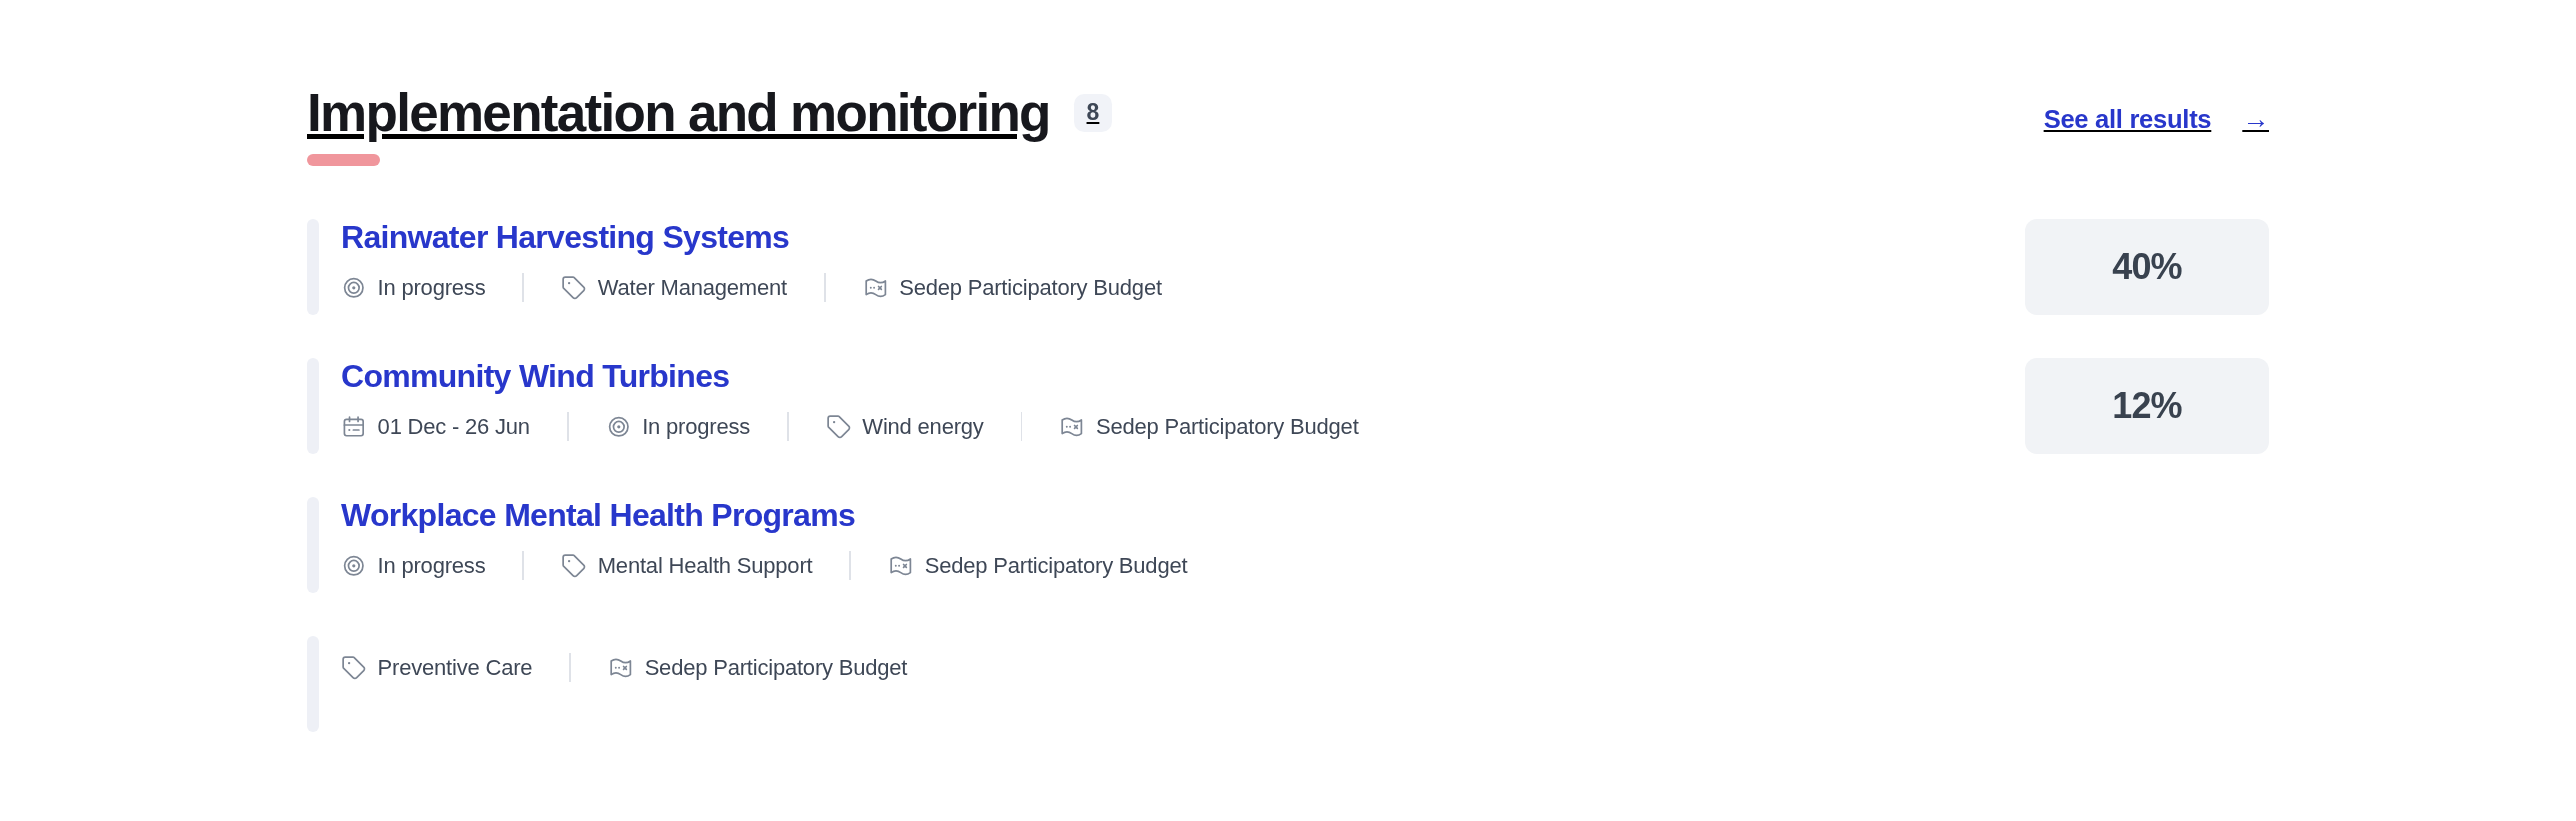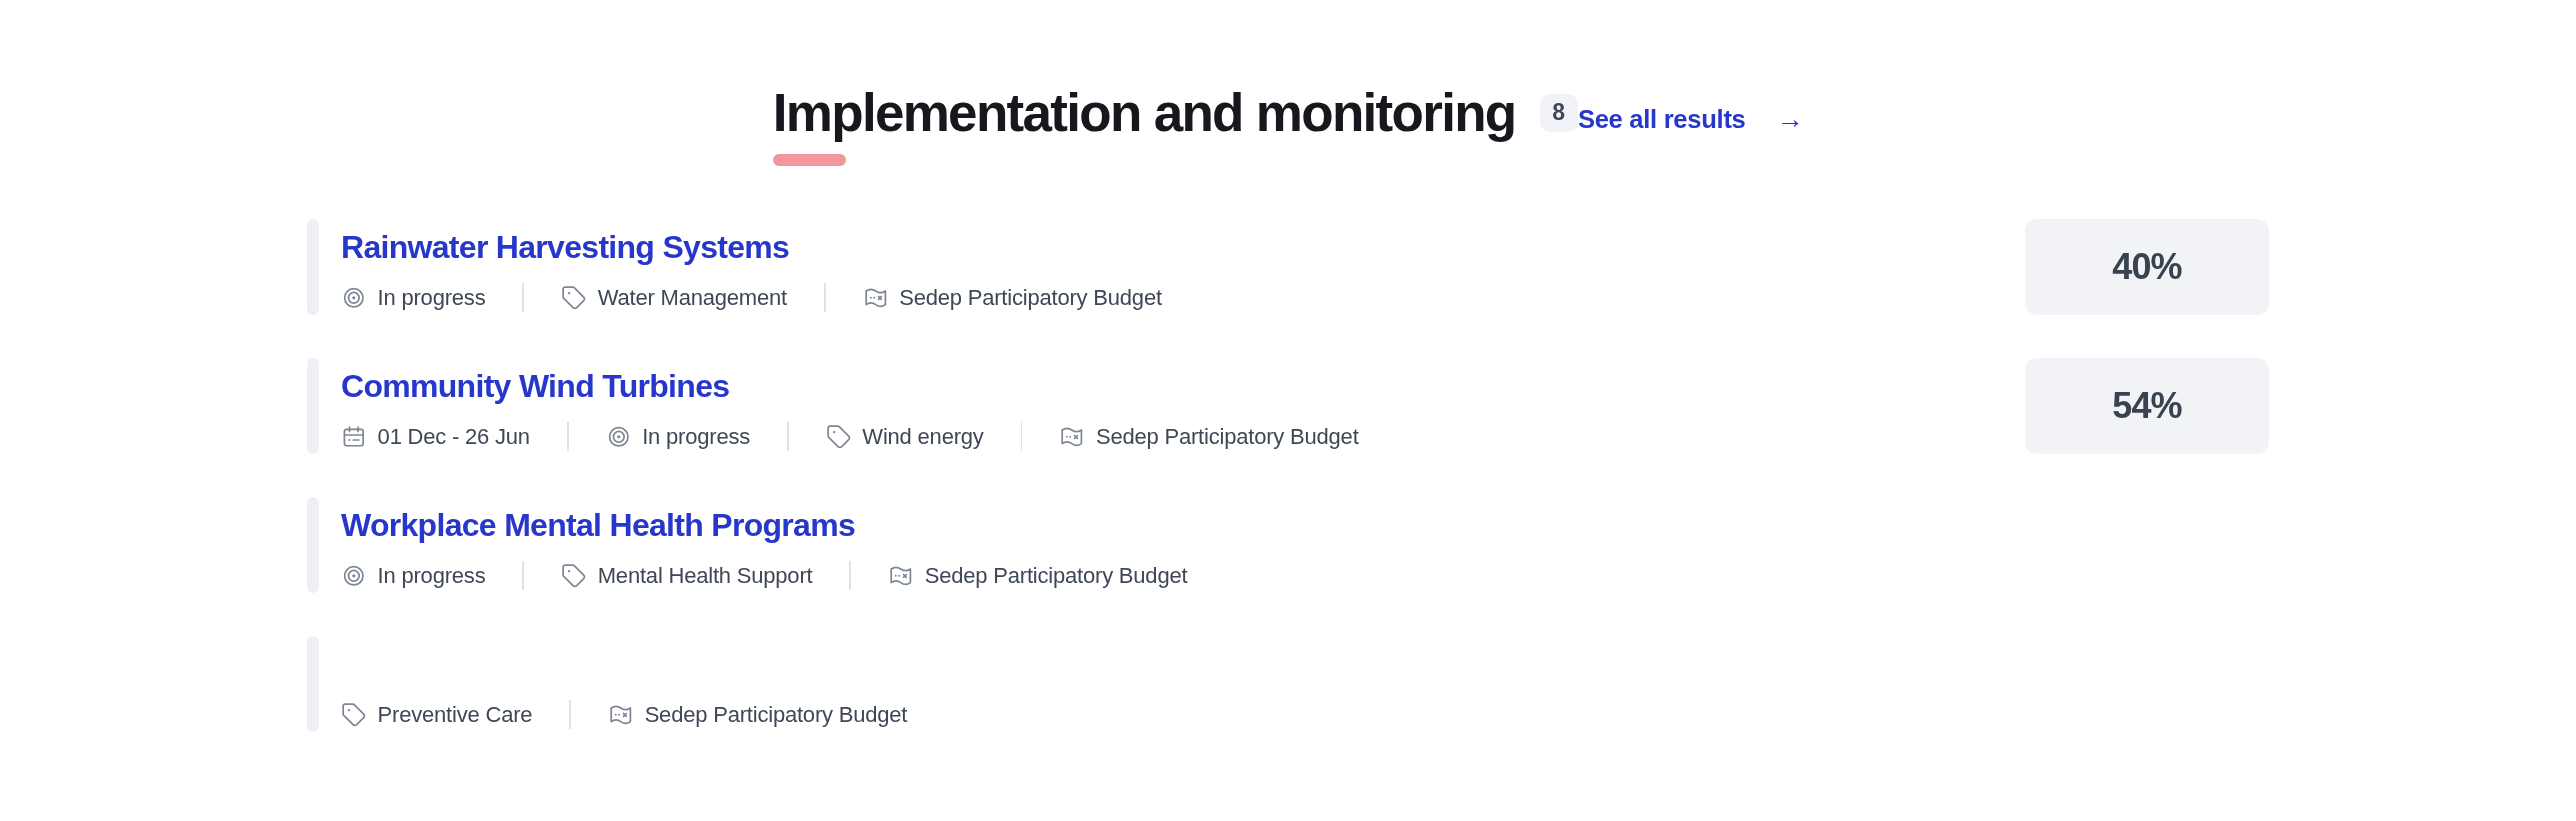--- a/index.html
+++ b/index.html
@@ -19,22 +19,23 @@
     width: 2576px; height: 821px;
     background: #ffffff;
     font-family: "Liberation Sans", "DejaVu Sans", sans-serif;
     overflow: hidden;
   }
   .page { padding: 82px 307px 0 307px; }
 
   
   .section-header {
     display: flex;
-    justify-content: center;
+    justify-content: space-between;
     align-items: center;
+    text-decoration: underline;
   }
   .title-row { display: flex; align-items: center; gap: 24px; }
   h2.page-title {
     margin: 0;
     font-size: 53px;
     line-height: 1.16;
     font-weight: 700;
     letter-spacing: -1.7px;
     color: var(--heading-color);
   }
@@ -81,21 +82,21 @@
     flex: none;
     width: 12px;
     border-radius: 8.5px;
     background: var(--bar-color);
   }
   .result-body {
     flex: 1;
     margin-left: 22px;
     display: flex;
     flex-direction: column;
-    justify-content: flex-end;
+    justify-content: flex-start;
     padding: 0 0 3.4px 0;
   }
   .result-title {
     font-size: 32px;
     font-weight: 700;
     letter-spacing: -0.7px;
     line-height: 1.15;
     color: var(--link-color);
     text-decoration: none;
     align-self: flex-start;
@@ -241,21 +242,21 @@
   </span>
 <span class="meta-divider"></span>
   <span class="meta-entry">
     <svg class="meta-icon" viewBox="0 0 24 24" aria-hidden="true">
                 <use href="#map-icon" xlink:href="#map-icon"></use>
               </svg>
     <span class="meta-label">Sedep Participatory Budget</span>
   </span>
 </div>
     </div>
-    <div class="progress-badge">54%</div>
+    <div class="progress-badge">12%</div>
   </li>
       <li class="result-item">
     <span class="accent-bar"></span>
     <div class="result-body">
       <a class="result-title" href="#">Workplace Mental Health Programs</a>
       <div class="result-meta">
   <span class="meta-entry">
     <svg class="meta-icon" viewBox="0 0 24 24" aria-hidden="true">
                 <use href="#target-icon" xlink:href="#target-icon"></use>
               </svg>

